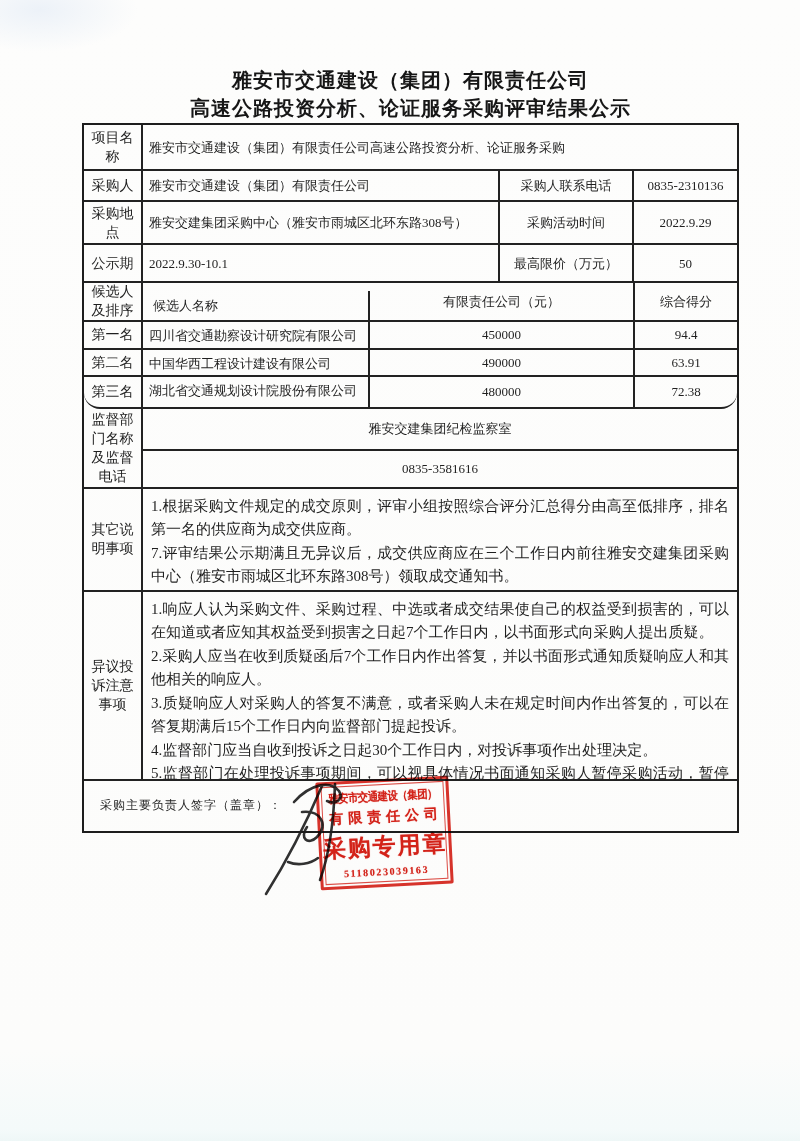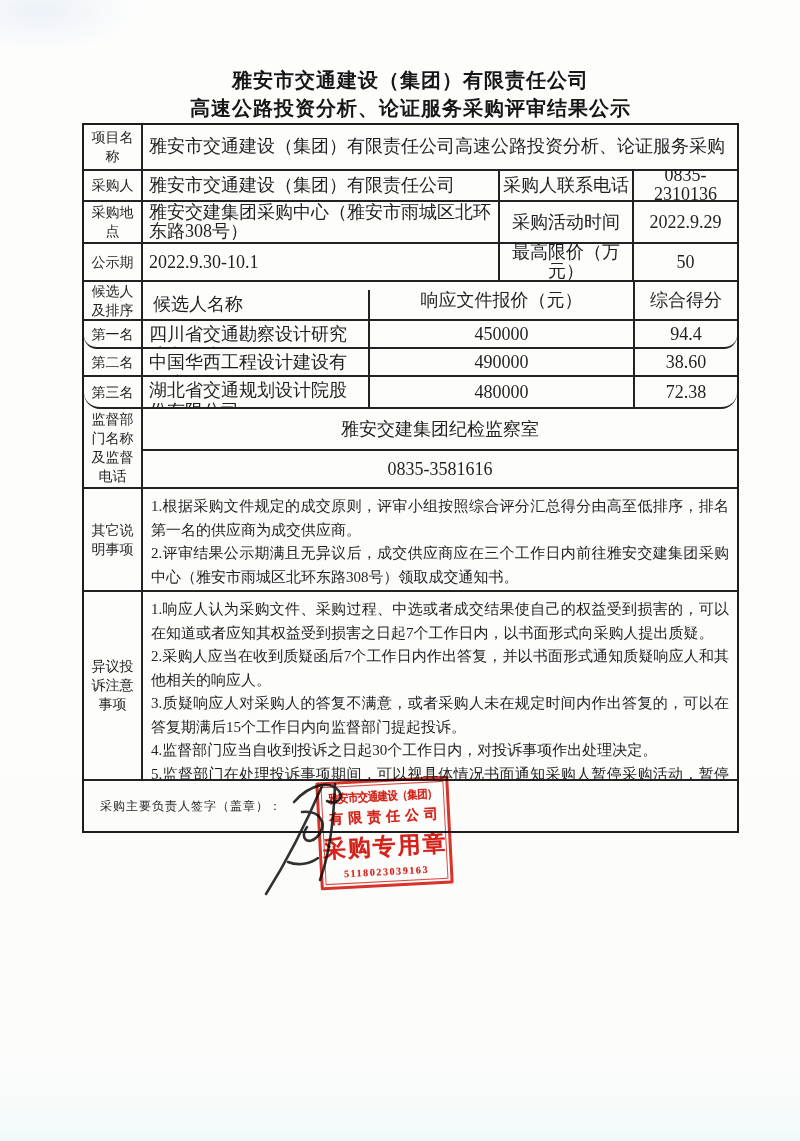--- a/index.html
+++ b/index.html
@@ -12,33 +12,33 @@
     font-family:"Liberation Serif","DejaVu Serif",serif;
     color:#1f1f1f; overflow:hidden;
   }
   .title { position:absolute; left:82px; top:66px; width:657px; text-align:center;
            font-size:20px; font-weight:bold; line-height:28px; letter-spacing:1px; color:#161616; }
   .tbl { position:absolute; left:82px; top:123px; width:657px; height:710px;
          border:2px solid #1d1d1d; display:flex; flex-direction:column; }
   .row { display:flex; width:100%; border-bottom:2px solid #222; }
   .row:last-child { border-bottom:none; }
   .cell { border-right:2px solid #222; display:flex; align-items:center; overflow:hidden;
-          font-size:18px; line-height:19px; }
+          font-size:13px; line-height:19px; }
   .cell:last-child { border-right:none; }
   .lbl { width:59px; justify-content:center; text-align:center; padding:1px; font-size:14px; line-height:19px; }
   .ctr { justify-content:center; text-align:center; }
   .lft { padding-left:6px; padding-right:4px; text-align:left; }
   
   .w-v1 { width:357px; } .w-l2 { width:134px; } .w-v2 { flex:1; }
   .w-name { width:227px; } .w-price { width:265px; } .w-score { flex:1; }
   .w-full { flex:1; }
   
   .h-project { height:47px; } .h-buyer { height:31px;font-family:Liberation Serif, serif; } .h-loc { height:44px; }
   .h-period { height:38px; } .h-chead { height:39px; font-weight:normal; }
-  .h-c1 { height:28px;border-radius:13px; } .h-c2 { height:28px; } .h-c3 { height:32px;border-radius:16px; }
+  .h-c1 { height:28px; } .h-c2 { height:28px; } .h-c3 { height:32px;border-radius:16px; }
   .h-sup { height:80px; } .h-notes { height:103px; } .h-obj { height:189px; } .h-sign { height:51px; }
   .name-cell { align-items:flex-start; }
   .name-cell .clipwrap { line-height:21px; padding-top:3px; }
   .sup-stack { flex-direction:column; align-items:stretch; padding:0;justify-content:center; }
   .sup-stack > div { display:flex; align-items:center; justify-content:center; }
   .sup-dept { height:42px; border-bottom:2px solid #222; }
   .sup-phone { flex:1; }
   .para { align-items:flex-start; padding:6px 8px 4px 8px; white-space:pre-line;
           line-height:23.5px; font-size:15px; text-align:justify; }
   .cand-header-name { padding-left:10px;margin-top:8px; }
@@ -91,40 +91,40 @@
     <div class="row h-period">
       <div class="cell lbl">公示期</div>
       <div class="cell lft w-v1">2022.9.30-10.1</div>
       <div class="cell ctr w-l2">最高限价（万元）</div>
       <div class="cell ctr w-v2">50</div>
     </div>
 
     <div class="row h-chead">
       <div class="cell lbl">候选人及排序</div>
       <div class="cell w-name cand-header-name">候选人名称</div>
-      <div class="cell ctr w-price">响应文件报价（元）</div>
+      <div class="cell ctr w-price">有限责任公司（元）</div>
       <div class="cell ctr w-score">综合得分</div>
     </div>
 
     <div class="row h-c1">
       <div class="cell lbl">第一名</div>
       <div class="cell lft w-name name-cell">
           <span class="clipwrap">四川省交通勘察设计研究院有限公司</span>
         </div>
       <div class="cell ctr w-price">450000</div>
       <div class="cell ctr w-score">94.4</div>
     </div>
 
     <div class="row h-c2">
       <div class="cell lbl">第二名</div>
       <div class="cell lft w-name name-cell">
           <span class="clipwrap">中国华西工程设计建设有限公司</span>
         </div>
       <div class="cell ctr w-price">490000</div>
-      <div class="cell ctr w-score">38.60</div>
+      <div class="cell ctr w-score">63.91</div>
     </div>
 
     <div class="row h-c3">
       <div class="cell lbl">第三名</div>
       <div class="cell lft w-name name-cell">
           <span class="clipwrap">湖北省交通规划设计院股份有限公司</span>
         </div>
       <div class="cell ctr w-price">480000</div>
       <div class="cell ctr w-score">72.38</div>
     </div>
@@ -133,21 +133,21 @@
       <div class="cell lbl">监督部门名称及监督电话</div>
       <div class="cell w-full sup-stack">
         <div class="sup-dept">雅安交建集团纪检监察室</div>
         <div class="sup-phone">0835-3581616</div>
       </div>
     </div>
 
     <div class="row h-notes">
       <div class="cell lbl">其它说明事项</div>
       <div class="cell w-full para">1.根据采购文件规定的成交原则，评审小组按照综合评分汇总得分由高至低排序，排名第一名的供应商为成交供应商。
-2.评审结果公示期满且无异议后，成交供应商应在三个工作日内前往雅安交建集团采购中心（雅安市雨城区北环东路308号）领取成交通知书。</div>
+7.评审结果公示期满且无异议后，成交供应商应在三个工作日内前往雅安交建集团采购中心（雅安市雨城区北环东路308号）领取成交通知书。</div>
     </div>
 
     <div class="row h-obj">
       <div class="cell lbl">异议投诉注意事项</div>
       <div class="cell w-full para">1.响应人认为采购文件、采购过程、中选或者成交结果使自己的权益受到损害的，可以在知道或者应知其权益受到损害之日起7个工作日内，以书面形式向采购人提出质疑。
 2.采购人应当在收到质疑函后7个工作日内作出答复，并以书面形式通知质疑响应人和其他相关的响应人。
 3.质疑响应人对采购人的答复不满意，或者采购人未在规定时间内作出答复的，可以在答复期满后15个工作日内向监督部门提起投诉。
 4.监督部门应当自收到投诉之日起30个工作日内，对投诉事项作出处理决定。
 5.监督部门在处理投诉事项期间，可以视具体情况书面通知采购人暂停采购活动，暂停采购活动时间最长不得超过30日。</div>
     </div>

